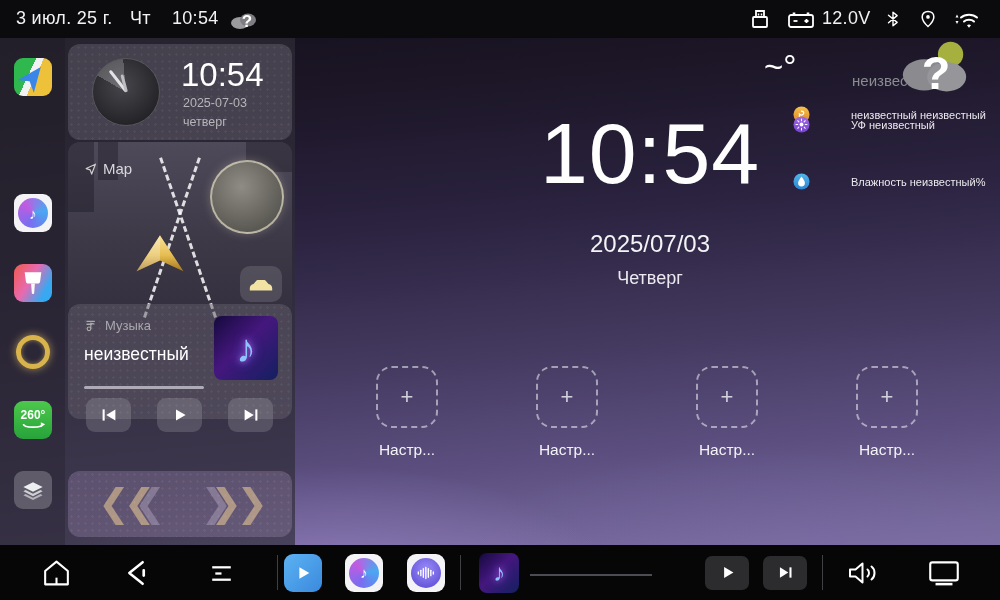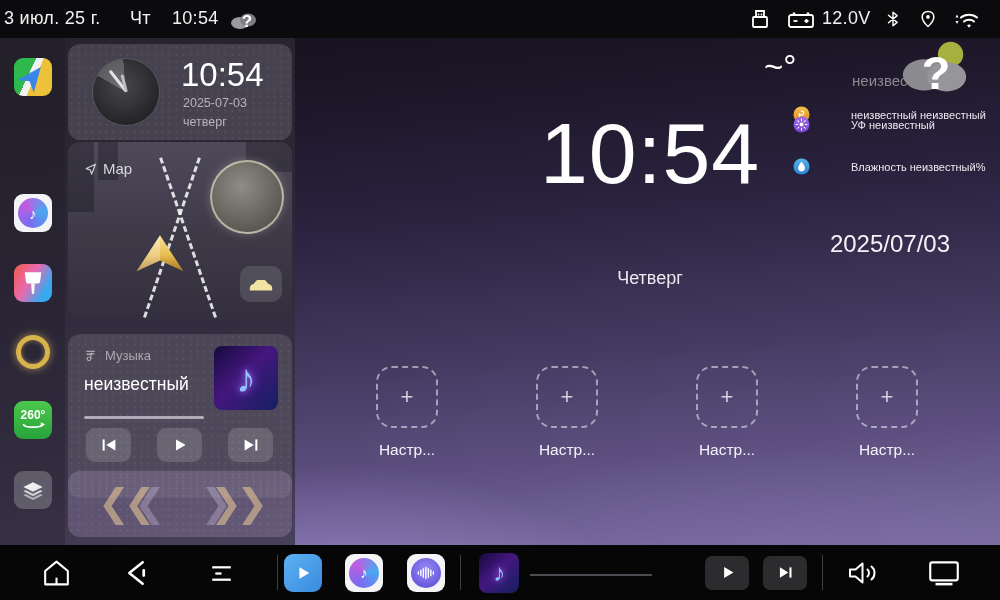--- a/index.html
+++ b/index.html
@@ -46,37 +46,37 @@
   .lane{position:absolute;top:6px;bottom:-8px;width:0;border-left:3px dashed rgba(250,250,252,.85);}
   #lane-l{left:72px;transform:rotate(19deg);transform-origin:50% 100%;}
   #lane-r{right:72px;transform:rotate(-19deg);transform-origin:50% 100%;}
   #maplabel{position:absolute;left:16px;top:18px;font-size:15px;color:#d8d7dc;display:flex;align-items:center;gap:5px;}
   #compass{position:absolute;right:8px;top:18px;width:70px;height:70px;border-radius:50%;
            background:radial-gradient(circle at 42% 35%, #8e8c84, #56544e 80%);
            border:2px solid rgba(232,228,205,.65);box-shadow:0 0 10px rgba(240,232,200,.25);}
   #carbtn{position:absolute;right:10px;bottom:16px;width:42px;height:36px;border-radius:10px;
           background:rgba(255,255,255,.13);display:flex;align-items:center;justify-content:center;cursor:pointer;}
   
-  #w-music{top:296px;height:164px;}
+  #w-music{top:266px;height:115px;}
   #musichead{position:absolute;left:16px;top:14px;font-size:13px;color:#a9a7ae;display:flex;align-items:center;gap:6px;}
   #track{position:absolute;left:16px;top:40px;font-size:17.5px;color:#fff;}
   #art-w{position:absolute;right:14px;top:12px;width:64px;height:64px;border-radius:8px;overflow:hidden;
          background:linear-gradient(135deg,#150a3c,#45177e 45%,#13205f);display:flex;align-items:center;justify-content:center;}
   .clef{color:#8ec4ff;text-shadow:0 0 6px #d35ae8,0 0 12px #4a7af0;}
   #mprog{position:absolute;left:16px;top:82px;width:120px;height:3px;border-radius:2px;background:rgba(235,233,240,.62);}
   .mbtn{position:absolute;top:94px;width:45px;height:34px;border-radius:9px;background:rgba(255,255,255,.15);
         display:flex;align-items:center;justify-content:center;cursor:pointer;}
   
   #w-arrows{top:433px;height:66px;background:
       radial-gradient(rgba(255,255,255,.06) 1px, transparent 1.4px),
       rgba(158,138,180,.34);background-size:7px 7px,auto;overflow:hidden;}
   .chev{position:absolute;top:6px;font-size:38px;font-weight:bold;line-height:52px;letter-spacing:-6px;}
   
   #bigtime{position:absolute;left:350px;top:104px;width:600px;text-align:center;font-size:86px;color:#fefefe;letter-spacing:1px;}
-  #bigdate{position:absolute;left:350px;top:230px;width:600px;text-align:right;font-size:24px;color:#f4f3f6;}
+  #bigdate{position:absolute;left:350px;top:230px;width:600px;text-align:center;font-size:24px;color:#f4f3f6;}
   #bigday{position:absolute;left:350px;top:268px;width:600px;text-align:center;font-size:18px;color:#eceaf0;}
   #wx-temp{position:absolute;left:764px;top:48px;font-size:33px;color:#fff;}
   #wx-cond{position:absolute;left:852px;top:72px;font-size:15px;color:#8c8b90;}
   #wx-cloud{position:absolute;left:896px;top:36px;}
   .wxrow{position:absolute;left:793px;display:flex;align-items:center;gap:7px;}
   .wxrow span{font-size:11px;color:#eceaef;margin-left:34px;}
   .ph{position:absolute;top:366px;width:130px;text-align:center;cursor:pointer;}
   .phbox{width:58px;height:58px;margin:0 auto;border:2px dashed rgba(240,240,246,.55);border-radius:16px;
          display:flex;align-items:center;justify-content:center;font-size:22px;color:rgba(244,244,248,.8);font-weight:300;}
   .phlabel{margin-top:13px;font-size:15.5px;color:#f4f3f7;}
@@ -85,21 +85,21 @@
   .dockitem{position:absolute;top:50%;transform:translateY(-50%);cursor:pointer;display:flex;align-items:center;justify-content:center;}
   .vsep{position:absolute;top:10px;width:1px;height:35px;background:#3f3f44;}
   .dockbtn{width:44px;height:34px;border-radius:7px;background:#2c2c2f;display:flex;align-items:center;justify-content:center;cursor:pointer;}
   #dock-prog{position:absolute;left:530px;top:29px;width:122px;height:2px;background:#4c4c52;cursor:pointer;}
   .innercircle{position:absolute;inset:4px;border-radius:50%;display:flex;align-items:center;justify-content:center;}
 </style>
 </head>
 <body>
 
 <div id="statusbar">
-  <span class="txt" style="left:4px">3 июл. 25 г.</span>
+  <span class="txt" style="left:16px">3 июл. 25 г.</span>
   <span class="txt" style="left:130px">Чт</span>
   <span class="txt" style="left:172px">10:54</span>
   <svg style="left:228px;top:6px" width="32" height="26" viewBox="0 0 32 26">
     <ellipse cx="12" cy="17" rx="9" ry="6" fill="#9b9b9e"></ellipse>
     <ellipse cx="20" cy="14" rx="8" ry="6.5" fill="#7e7e82"></ellipse>
     <text x="19" y="21" font-size="17" fill="#fff" font-weight="bold" text-anchor="middle">?</text>
   </svg>
   <svg style="left:748px;top:7px" width="24" height="24" viewBox="0 0 24 24">
     <rect x="5" y="10" width="14" height="10" rx="1" fill="none" stroke="#fff" stroke-width="1.8"></rect>
     <path d="M8 10 V4 H16 V10" fill="none" stroke="#fff" stroke-width="1.8"></path>
@@ -291,21 +291,21 @@
         </linearGradient>
       </defs>
     <circle cx="9" cy="9" r="8.5" fill="url(#wg2)"></circle>
     <circle cx="9" cy="9" r="2" fill="#fff"></circle>
     <g stroke="#fff" stroke-width="1.1" stroke-linecap="round">
       <path d="M9 3.2 V5 M9 13 V14.8 M3.2 9 H5 M13 9 H14.8 M5 5 L6.2 6.2 M11.8 11.8 L13 13 M13 5 L11.8 6.2 M6.2 11.8 L5 13"></path>
     </g>
   </svg>
   <span>УФ неизвестный</span>
 </div>
-<div class="wxrow" style="top:158px">
+<div class="wxrow" style="top:173px">
   <svg width="17" height="17" viewBox="0 0 18 18">
     <defs>
         <linearGradient id="wg3" x1="0" y1="0" x2="0" y2="1">
           <stop offset="0" stop-color="#54b6ea"></stop>
           <stop offset="1" stop-color="#2a84d6"></stop>
         </linearGradient>
       </defs>
     <circle cx="9" cy="9" r="8.5" fill="url(#wg3)"></circle>
     <path d="M9 3.8 C9 3.8 5.4 8.4 5.4 10.7 A3.6 3.6 0 0 0 12.6 10.7 C12.6 8.4 9 3.8 9 3.8 Z" fill="#fff"></path>
   </svg>

